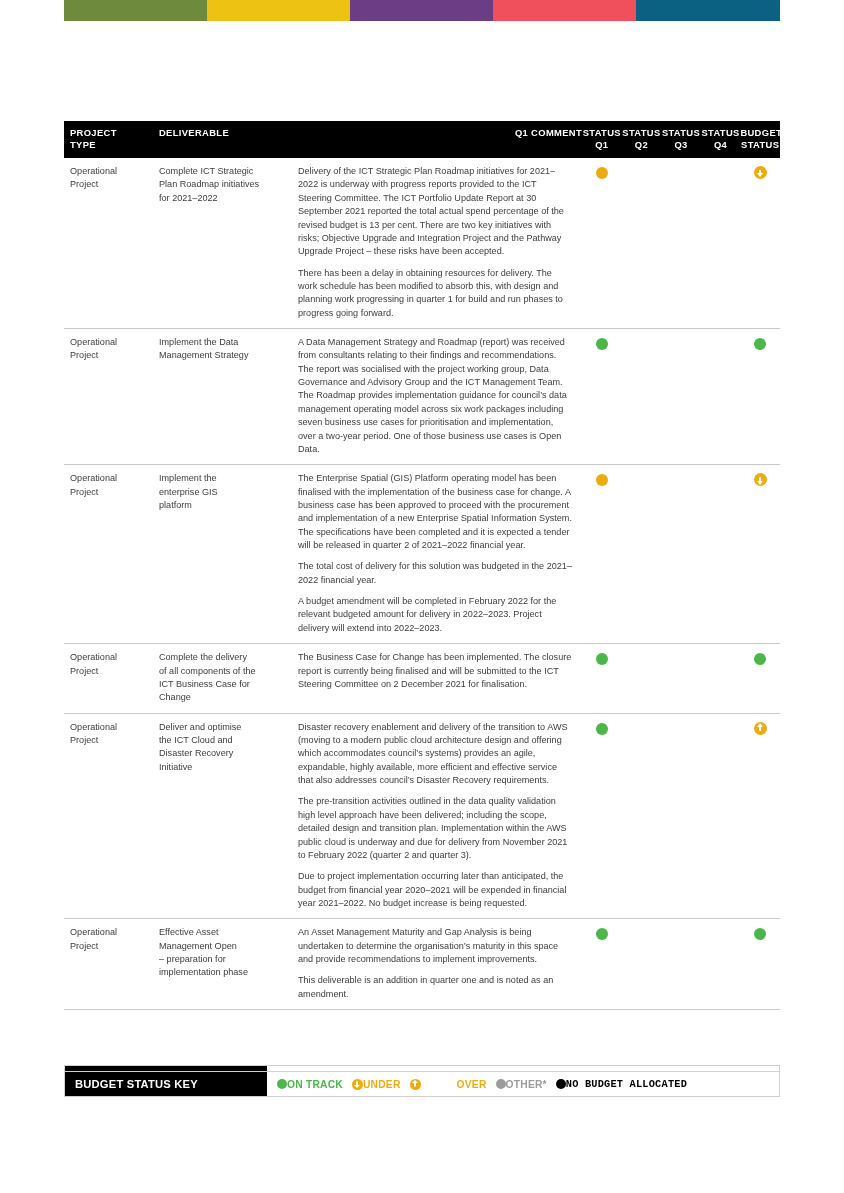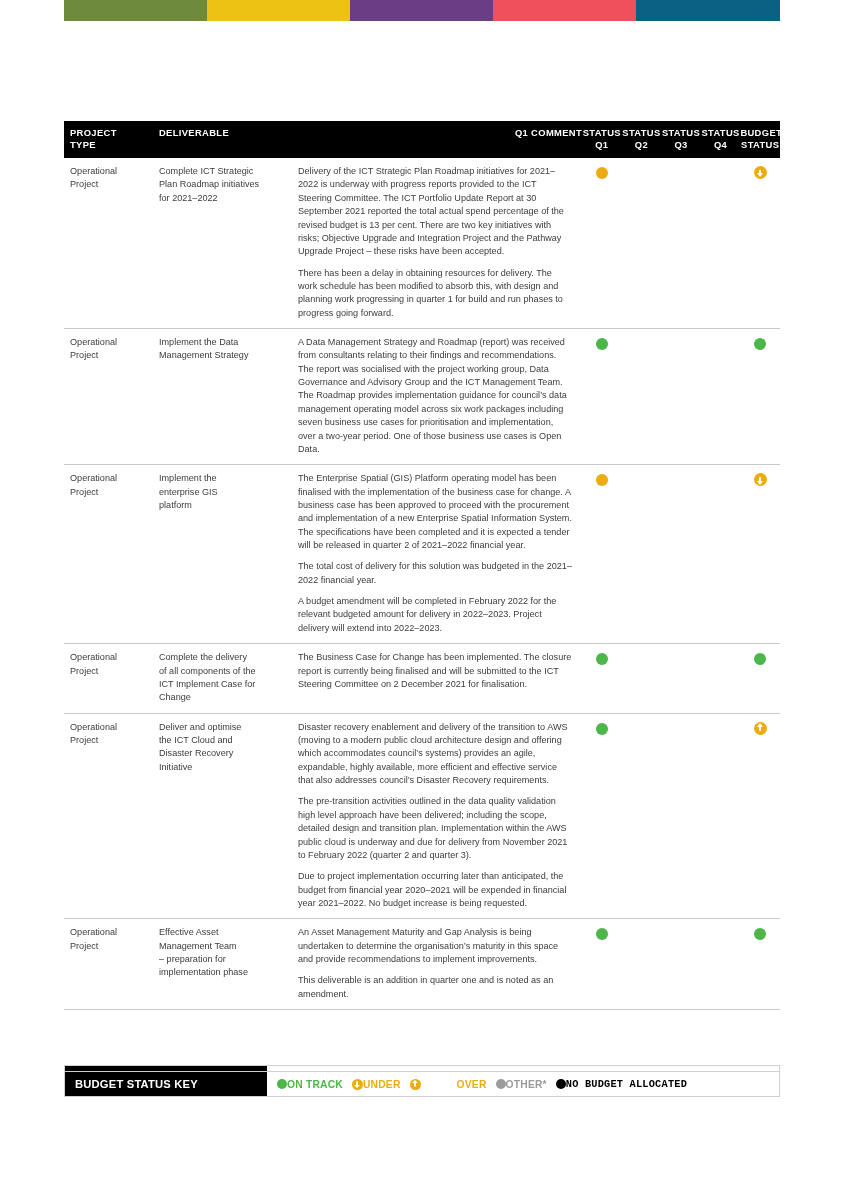--- a/index.html
+++ b/index.html
@@ -199,21 +199,21 @@
             <td class="c-ind"><span class="arrow-ico down" style="background: rgb(236, 172, 16);"></span></td>
           </tr>
           <tr>
             <td class="c-type">
               <span class="cellline">Operational</span>
               <span class="cellline">Project</span>
             </td>
             <td class="c-deliv">
               <span class="cellline">Complete the delivery</span>
               <span class="cellline">of all components of the</span>
-              <span class="cellline">ICT Implement Case for</span>
+              <span class="cellline">ICT Business Case for</span>
               <span class="cellline">Change</span>
             </td>
             <td class="c-comm">
               <p>The Business Case for Change has been implemented. The closure report is currently being finalised and will be submitted to the ICT Steering Committee on 2 December 2021 for finalisation.</p>
             </td>
             <td class="c-ind"><span class="dot" style="background: rgb(76, 182, 72);"></span></td>
             <td class="c-ind"></td>
             <td class="c-ind"></td>
             <td class="c-ind"></td>
             <td class="c-ind"><span class="dot" style="background: rgb(76, 182, 72);"></span></td>
@@ -240,21 +240,21 @@
             <td class="c-ind"></td>
             <td class="c-ind"><span class="arrow-ico up" style="background: rgb(236, 172, 16);"></span></td>
           </tr>
           <tr>
             <td class="c-type">
               <span class="cellline">Operational</span>
               <span class="cellline">Project</span>
             </td>
             <td class="c-deliv">
               <span class="cellline">Effective Asset</span>
-              <span class="cellline">Management Team</span>
+              <span class="cellline">Management Open</span>
               <span class="cellline">– preparation for</span>
               <span class="cellline">implementation phase</span>
             </td>
             <td class="c-comm">
               <p>An Asset Management Maturity and Gap Analysis is being undertaken to determine the organisation’s maturity in this space and provide recommendations to implement improvements.</p>
               <p>This deliverable is an addition in quarter one and is noted as an amendment.</p>
             </td>
             <td class="c-ind"><span class="dot" style="background: rgb(76, 182, 72);"></span></td>
             <td class="c-ind"></td>
             <td class="c-ind"></td>

